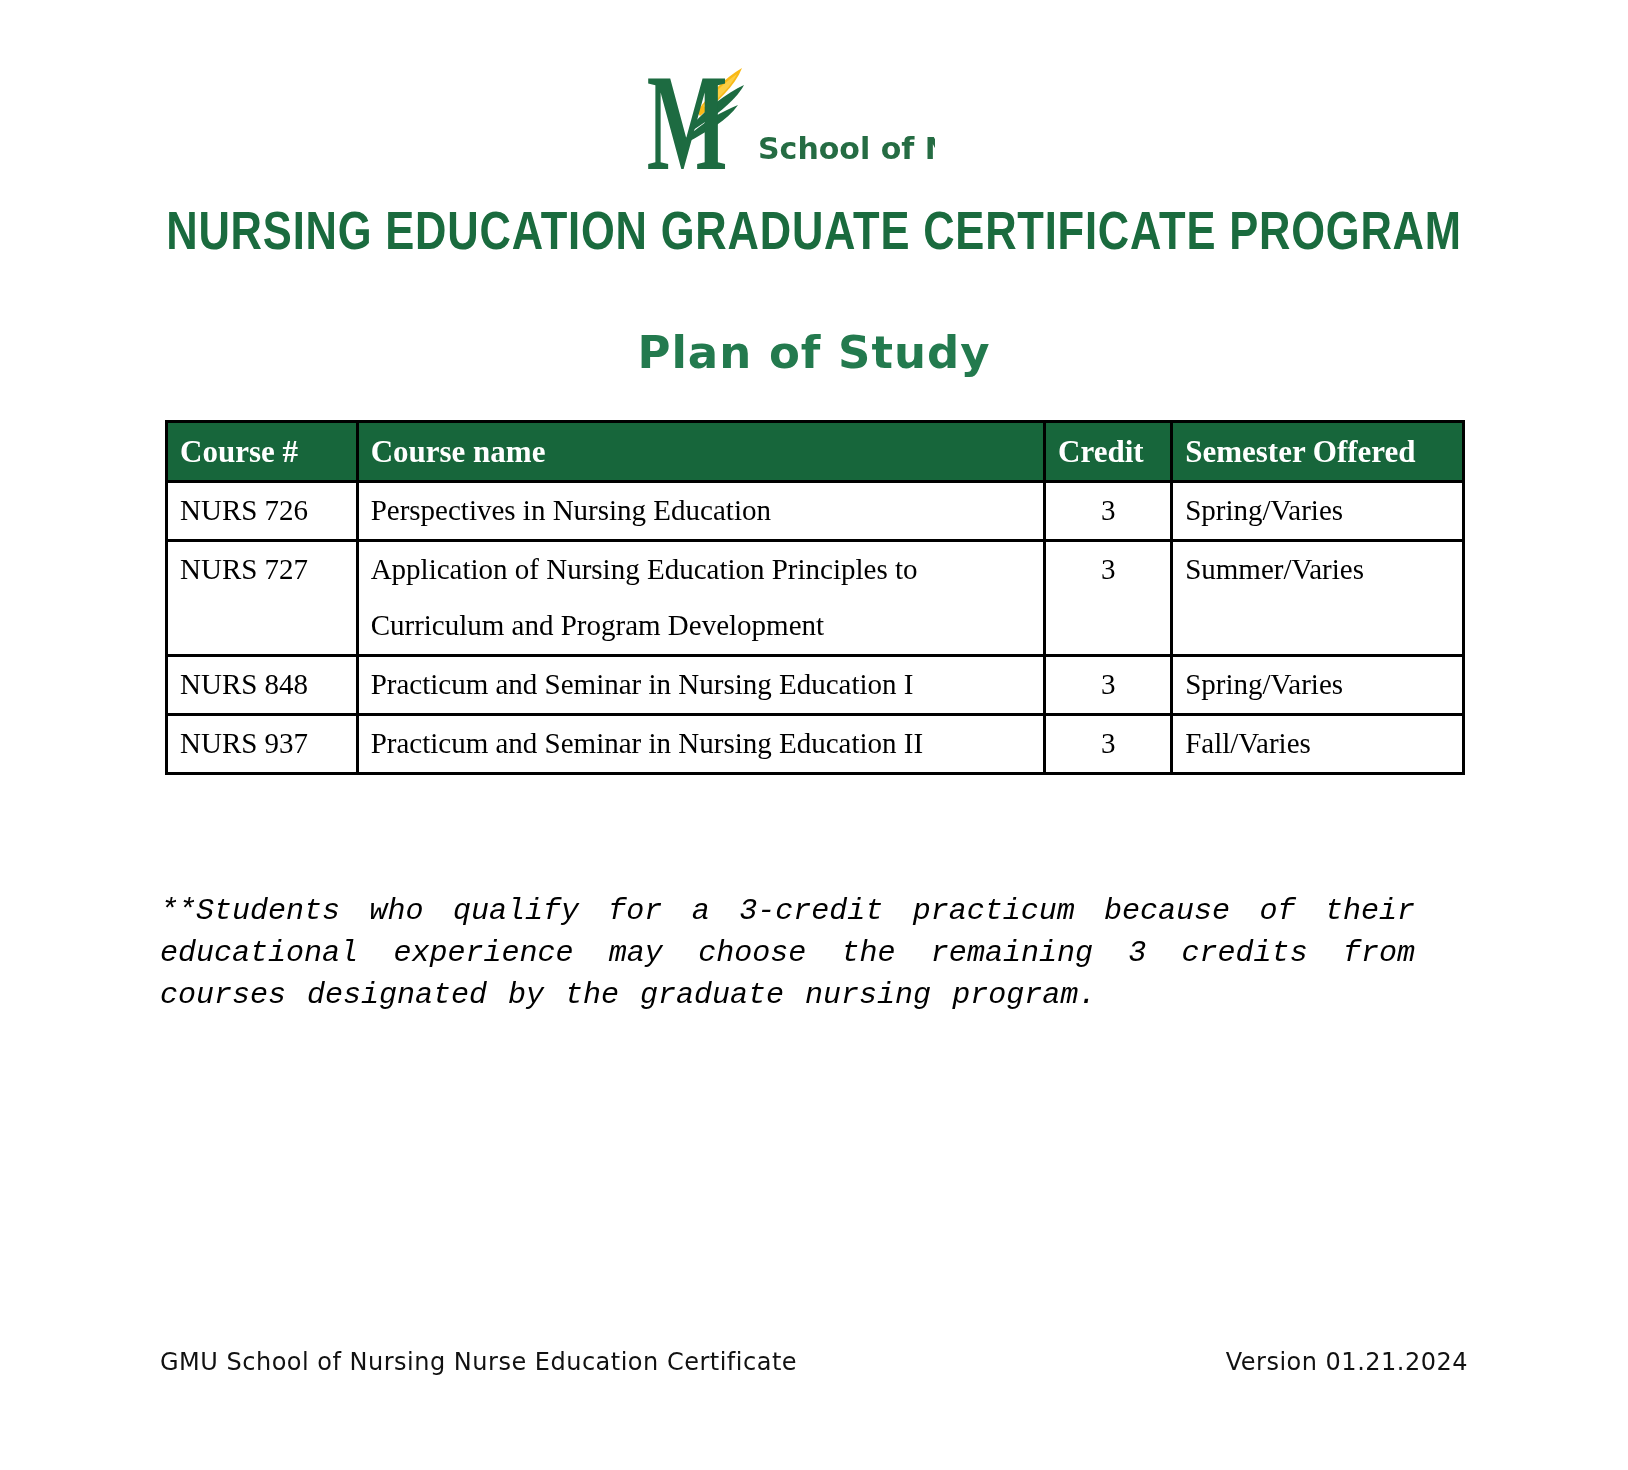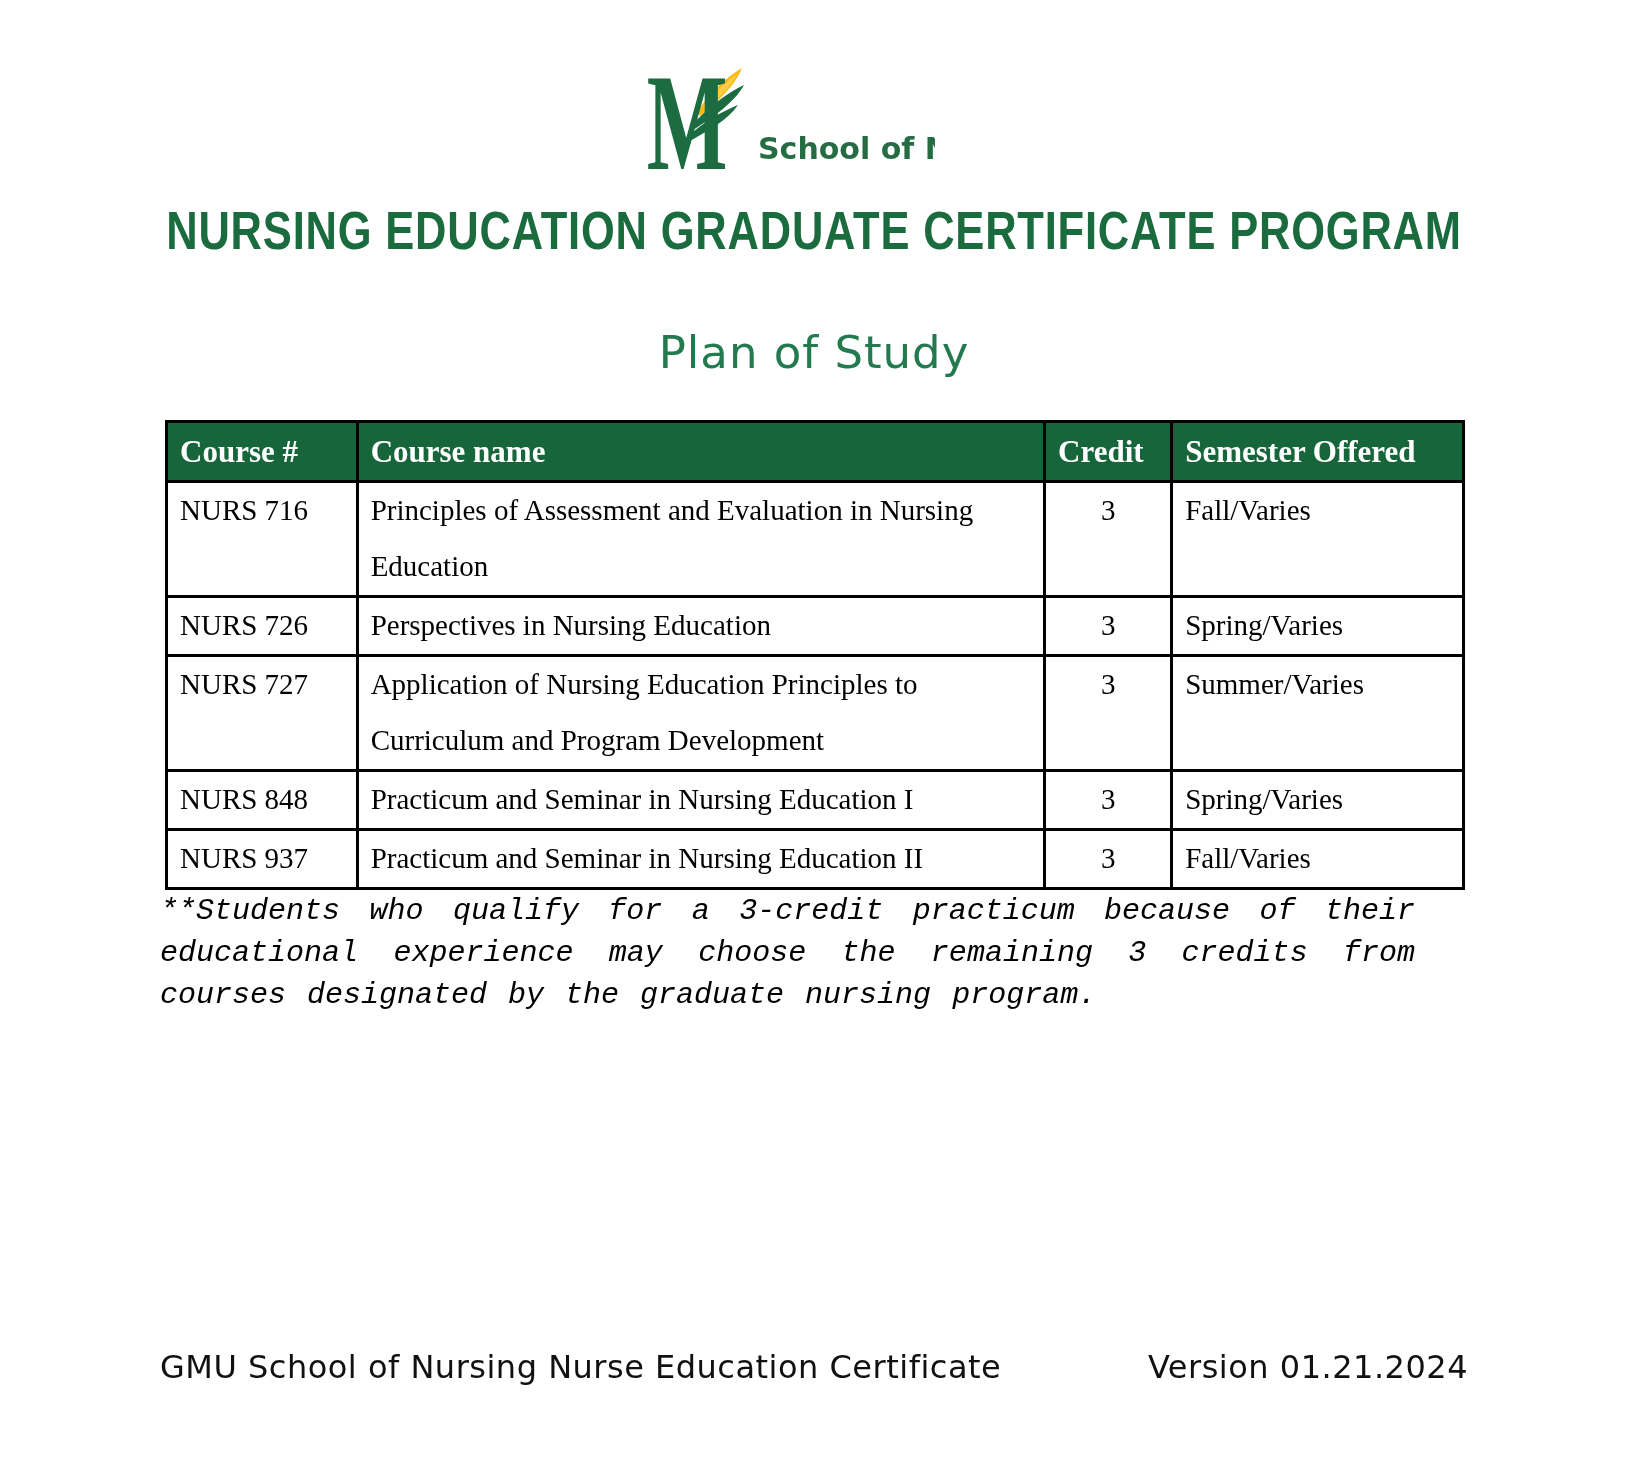--- a/index.html
+++ b/index.html
@@ -23,21 +23,21 @@
     display:inline-block;
     font-family:"Liberation Sans", sans-serif;
     font-weight:700;font-size:53px;letter-spacing:1px;
     color:var(--title-green);
     transform:scaleX(0.82);transform-origin:center;
   }
   .doc-subtitle{
     position:absolute;top:326px;left:0;width:100%;
     text-align:center;
     font-family:"DejaVu Sans", sans-serif;
-    font-weight:400;font-size:45px;letter-spacing:1px;
+    font-weight:700;font-size:45px;letter-spacing:1px;
     color:var(--subtitle-green);
   }
 
   
   .plan-table-wrap{position:absolute;left:165px;top:420px;width:1300px;}
   table.plan{
     border-collapse:collapse;table-layout:fixed;width:100%;
     font-size:29px;color:#000;
   }
   table.plan col.c1{width:14.7%;}
@@ -63,21 +63,21 @@
     position:absolute;left:160px;top:890px;width:1255px;
     font-style:italic;font-size:30px;line-height:1.4;
     text-align:justify;word-spacing:3px;color:#000;font-family:Liberation Mono, monospace;
   }
 
   
   .footer{
     position:absolute;left:160px;top:1348px;width:1308px;
     display:flex;justify-content:space-between;align-items:baseline;
     font-family:"DejaVu Sans", sans-serif;
-    font-size:32px;color:#111;letter-spacing:0.5px;
+    font-size:24px;color:#111;letter-spacing:0.5px;
   }
 </style>
 </head>
 <body>
 
 <div class="page">
 
   <div class="logo">
     <svg width="290" height="110" viewBox="0 0 290 110">
 
@@ -110,26 +110,20 @@
       <thead>
         <tr>
           <th>Course #</th>
           <th>Course name</th>
           <th>Credit</th>
           <th>Semester Offered</th>
         </tr>
       </thead>
       <tbody>
         <tr>
-          <td>NURS 716</td>
-          <td>Principles of Assessment and Evaluation in Nursing Education</td>
-          <td class="credit">3</td>
-          <td>Fall/Varies</td>
-        </tr>
-        <tr>
           <td>NURS 726</td>
           <td>Perspectives in Nursing Education</td>
           <td class="credit">3</td>
           <td>Spring/Varies</td>
         </tr>
         <tr>
           <td>NURS 727</td>
           <td>Application of Nursing Education Principles to Curriculum and Program Development</td>
           <td class="credit">3</td>
           <td>Summer/Varies</td>

